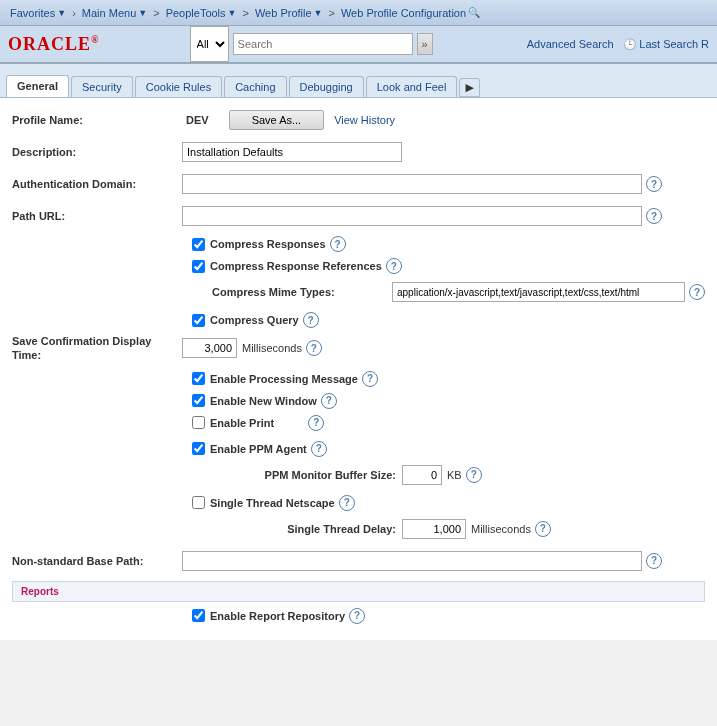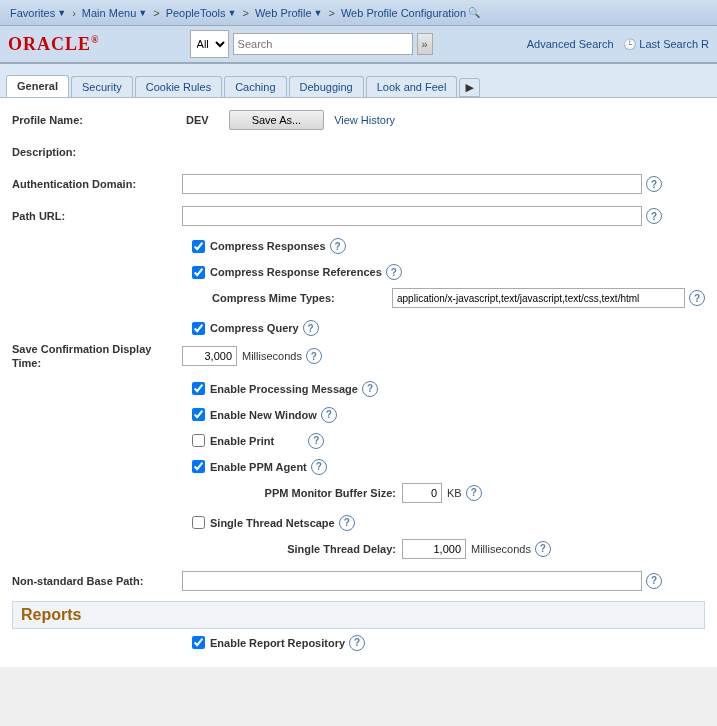--- a/index.html
+++ b/index.html
@@ -22,21 +22,21 @@
       display: flex;
       align-items: center;
       gap: 2px;
     }
     .breadcrumb-sep { color: #555; font-size: 11px; padding: 0 2px; }
     .search-select {
       font-size: 11px;
       border: 1px solid #aaa;
       background: #fff;
       padding: 2px 2px;
-      height: 28px;
+      height: 36px;
     }
     .search-input {
       border: 1px solid #aaa;
       background: #fff;
       padding: 2px 4px;
       height: 22px;
       width: 180px;
       font-size: 11px;
       color: #888;
     }
@@ -174,21 +174,20 @@
       font-weight: bold;
       cursor: pointer;
       margin-left: 4px;
       flex-shrink: 0;
     }
     .checkbox-row {
       display: flex;
       align-items: center;
       margin-bottom: 6px;
       padding-left: 180px;
-      margin-top: 10px;
     }
     .checkbox-row input[type="checkbox"] {
       margin-right: 5px;
     }
     .checkbox-label {
       font-size: 11px;
       font-weight: bold;
       color: #333;
     }
     .indent-row {
@@ -223,23 +222,23 @@
     }
     .unit-label {
       font-size: 11px;
       color: #333;
       margin-left: 5px;
     }
     .section-header {
       background: #f0f4f8;
       border: 1px solid #c8d8e8;
       padding: 4px 8px;
-      font-size: 16px;
-      font-weight: bold;
-      color: #a16207;
+      font-size: 10px;
+      font-weight: bold;
+      color: #be185d;
       margin-top: 7px;
     }
     .mime-input {
       width: 310px;
       font-size: 10px;
     }
   </style>
 </head>
 <body>
 
@@ -304,20 +303,21 @@
 
   <div class="form-row">
     <span class="form-label">Profile Name:</span>
     <span class="form-value">DEV</span>
     <button class="save-as-btn">Save As...</button>
     <span class="view-history-link">View History</span>
   </div>
 
   <div class="form-row">
     <span class="form-label">Description:</span>
+    <input class="form-input form-input-wide" type="text" value="Installation Defaults" style="">
   </div>
 
   <div class="form-row">
     <span class="form-label">Authentication Domain:</span>
     <input class="form-input form-input-verywide" type="text" value="" style="">
     <span class="help-icon">?</span>
   </div>
 
   <div class="form-row">
     <span class="form-label">Path URL:</span>

